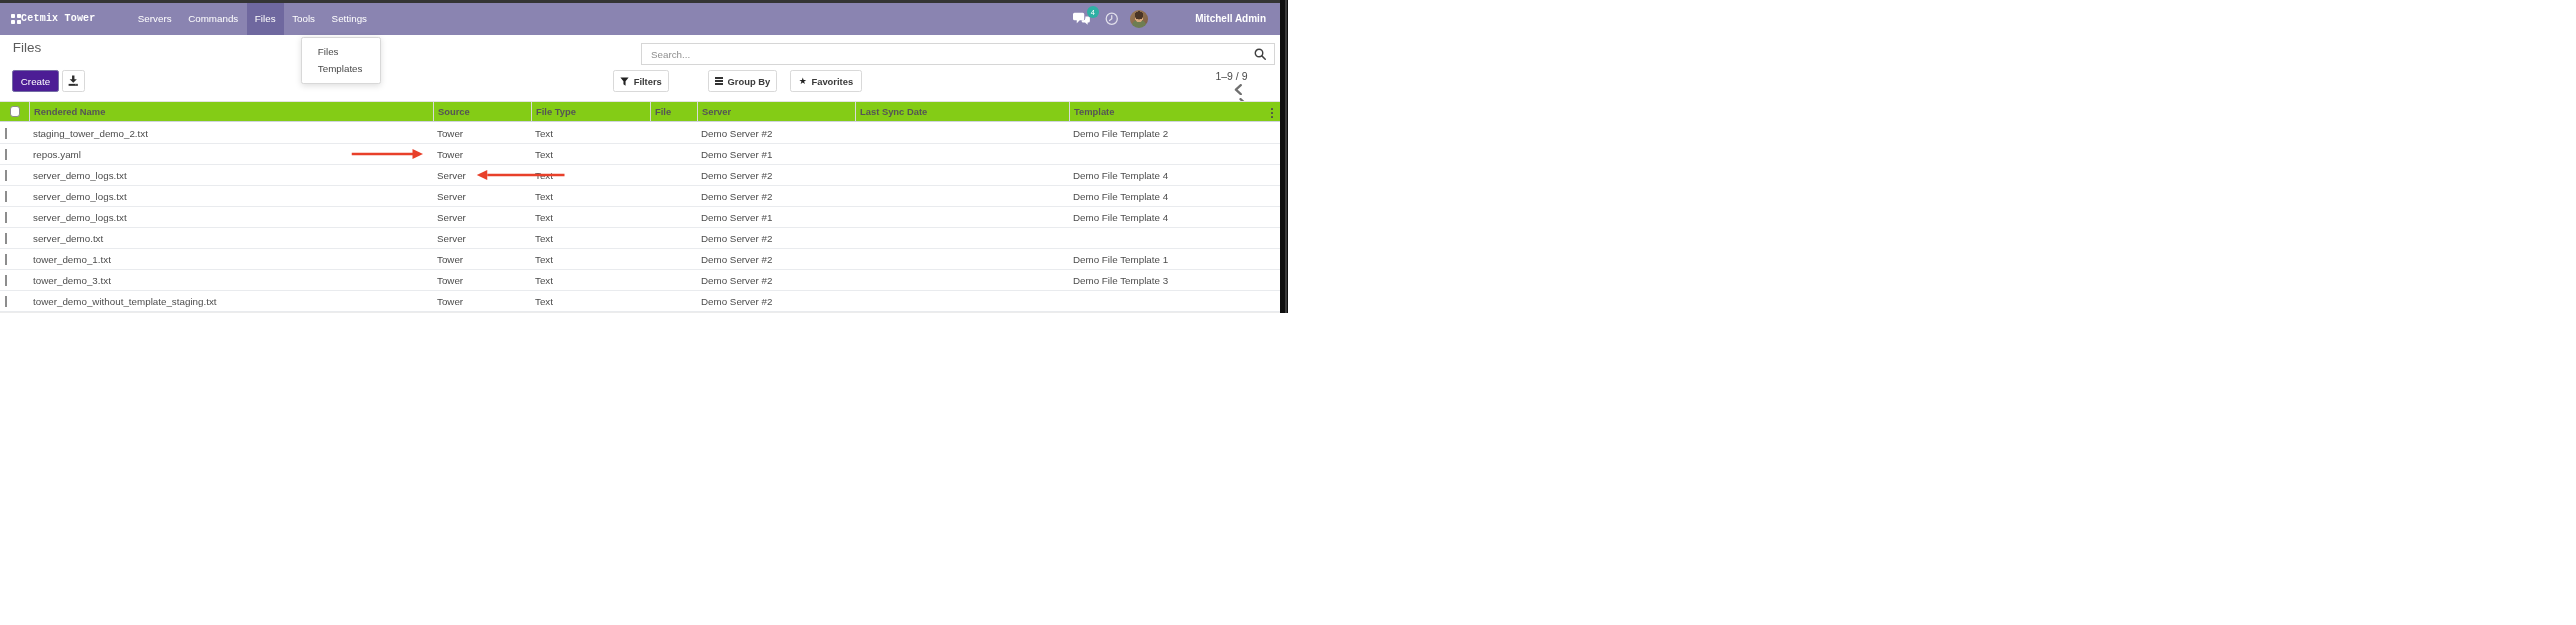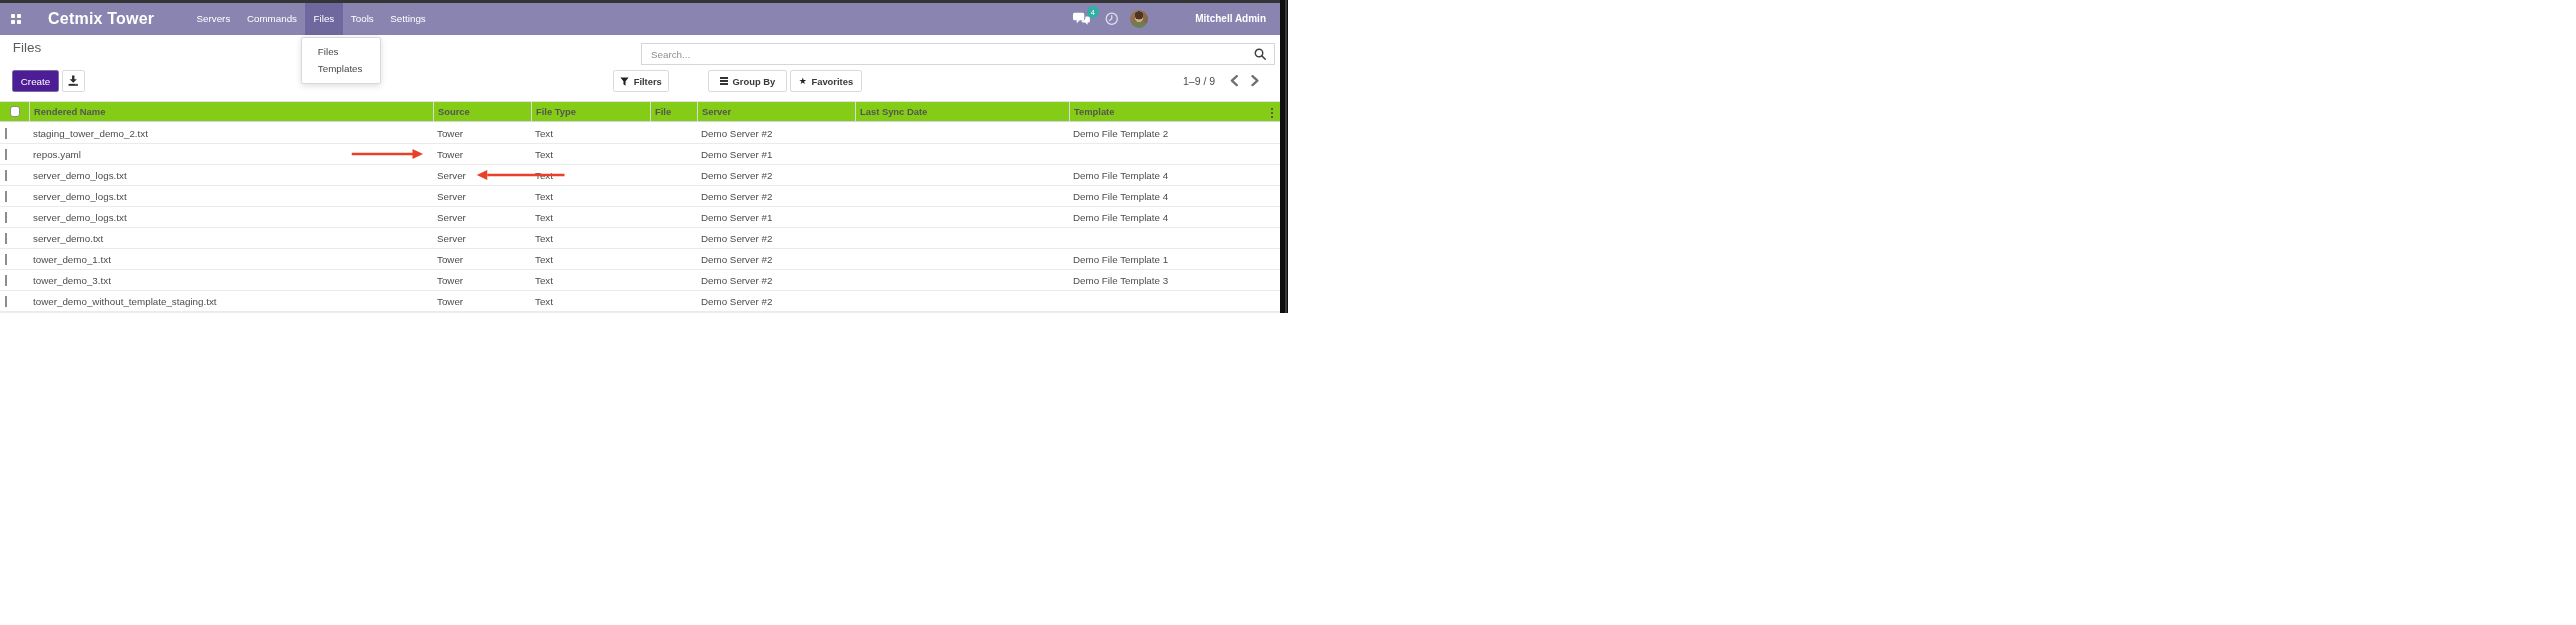--- a/index.html
+++ b/index.html
@@ -9,21 +9,21 @@
 
   
   .win-top { position:absolute; top:0; left:0; width:100%; height:3px; background:#343434; z-index:80; }
   .win-right { position:absolute; top:0; right:0; width:8.3px; height:313px; background:#0f0f0f; z-index:90; }
   .win-right::after { content:""; position:absolute; right:1.5px; top:0; width:1.1px; height:100%; background:#3a3a3a; }
 
   
   .navbar { position:absolute; top:3px; left:0; width:1288px; height:31.5px; background:#8a84b1; display:flex; align-items:stretch; color:#fff; z-index:30; }
   .apps-icon { width:9.8px; height:9.8px; margin:11px 0 0 11.3px; display:grid; grid-template-columns:1fr 1fr; gap:1.9px; cursor:pointer; }
   .apps-icon span { background:#fff; border-radius:0.8px; }
-  .brand { margin-left:27px; align-self:center; font-size:16px; font-weight:bold; letter-spacing:0.2px; cursor:pointer; white-space:nowrap; }
+  .brand { align-self:center; font-size:10px; font-weight:bold; letter-spacing:0.2px; cursor:pointer; white-space:nowrap;font-family:Liberation Mono, monospace; }
   .nav-menu { display:flex; margin-left:34px; align-items:stretch; }
   .nav-item { display:flex; align-items:center; padding:0 8.3px; font-size:9.8px; cursor:pointer; white-space:nowrap; }
   .nav-item.active { background:#6f689f; }
   .nav-right { margin-left:auto; margin-right:22px; display:flex; align-items:center; }
   .msg-wrap { position:relative; margin-right:13.5px; cursor:pointer; }
   .badge { position:absolute; top:-5.3px; right:-7.5px; width:12px; height:12px; border-radius:50%; background:#2eb0a4; color:#fff; font-size:7.5px; display:flex; align-items:center; justify-content:center; }
   .clock-wrap { margin-right:12px; cursor:pointer; display:flex; }
   .avatar { width:18px; height:18px; border-radius:50%; margin-right:6.8px; cursor:pointer; overflow:hidden;
             background: radial-gradient(circle at 50% 30%, #4a3526 0 26%, transparent 27%),
                         radial-gradient(circle at 50% 46%, #d8a87a 0 30%, transparent 31%),
@@ -40,27 +40,27 @@
   .btn-create { position:absolute; left:12px; top:70px; width:47px; height:22px; background:#4c1d95; border:0.8px solid #746da5; border-radius:2.3px; color:#fff; font-size:9.8px; display:flex; align-items:center; justify-content:center; cursor:pointer; }
   .btn-import { position:absolute; left:62px; top:70px; width:23px; height:22px; background:#fff; border:0.8px solid #d9d9d9; border-radius:2.3px; display:flex; align-items:center; justify-content:center; cursor:pointer; }
 
   .search-box { position:absolute; left:641px; top:43px; width:634px; height:22px; background:#fff; border:0.8px solid #d6d6d6; border-radius:0; display:flex; align-items:center; }
   .search-box input { flex:1; border:none; outline:none; padding:0 9px; font-size:9.8px; color:#333; font-family:inherit; background:transparent; }
   .search-box input::placeholder { color:#8f8f8f; }
   .search-glass { margin-right:8.3px; display:flex; cursor:pointer; }
 
   .btn-sec { position:absolute; top:70px; height:22px; background:#fff; border:0.8px solid #d9d9d9; border-radius:2.3px; display:flex; align-items:center; justify-content:center; gap:4.5px; font-size:9.4px; font-weight:bold; color:#3a3a3a; cursor:pointer; }
   .btn-filters { left:613px; width:56px; }
-  .btn-groupby { left:708px; width:79px; }
+  .btn-groupby { left:708px; width:69px; }
   .btn-favorites { left:790px; width:72px; }
   .bars-icon { display:flex; flex-direction:column; gap:1.5px; }
   .bars-icon i { display:block; width:8.3px; height:1.9px; background:#333; }
   .star-glyph { font-size:9px; color:#222; line-height:1; }
 
-  .pager { position:absolute; top:70px; right:27px; height:22px; display:flex; align-items:center; }
+  .pager { position:absolute; top:70px; right:27px; height:22px; display:flex; align-items:center;flex-direction:column; }
   .pager-range { font-size:10.5px; color:#4a4a4a; margin-right:13.5px; }
   .pager-btn { display:flex; align-items:center; cursor:pointer; padding:1.5px; }
   .pager-btn + .pager-btn { margin-left:9.8px; }
 
   
   .thead { position:absolute; top:101px; left:0; width:1280px; height:21px; background:#84cc16; border-top:0.8px solid #e3e3e3; border-bottom:1.1px solid #cfd5de; display:flex; z-index:5; }
   .th { display:flex; align-items:center; padding-left:4.5px; font-size:9.4px; font-weight:bold; color:#555; border-left:0.8px solid #dadada; white-space:nowrap; overflow:hidden; cursor:pointer; }
   .th:first-child { border-left:none; }
   .c-check { width:28.5px; padding-left:9.8px; }
   .c-name { width:404px; }

